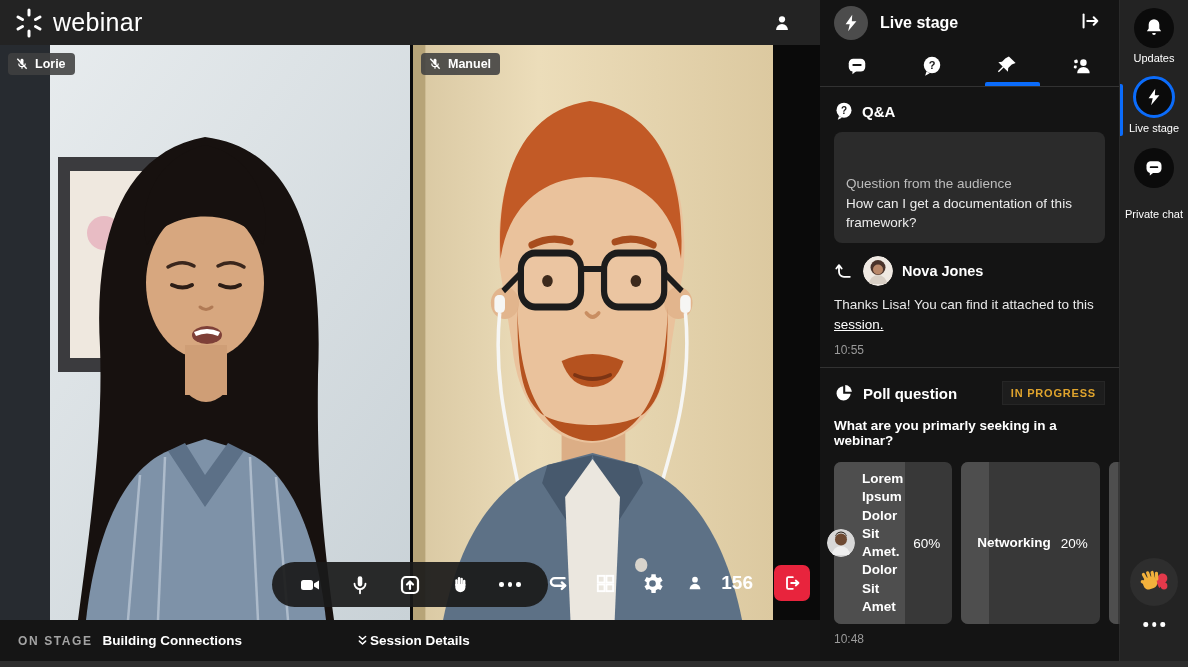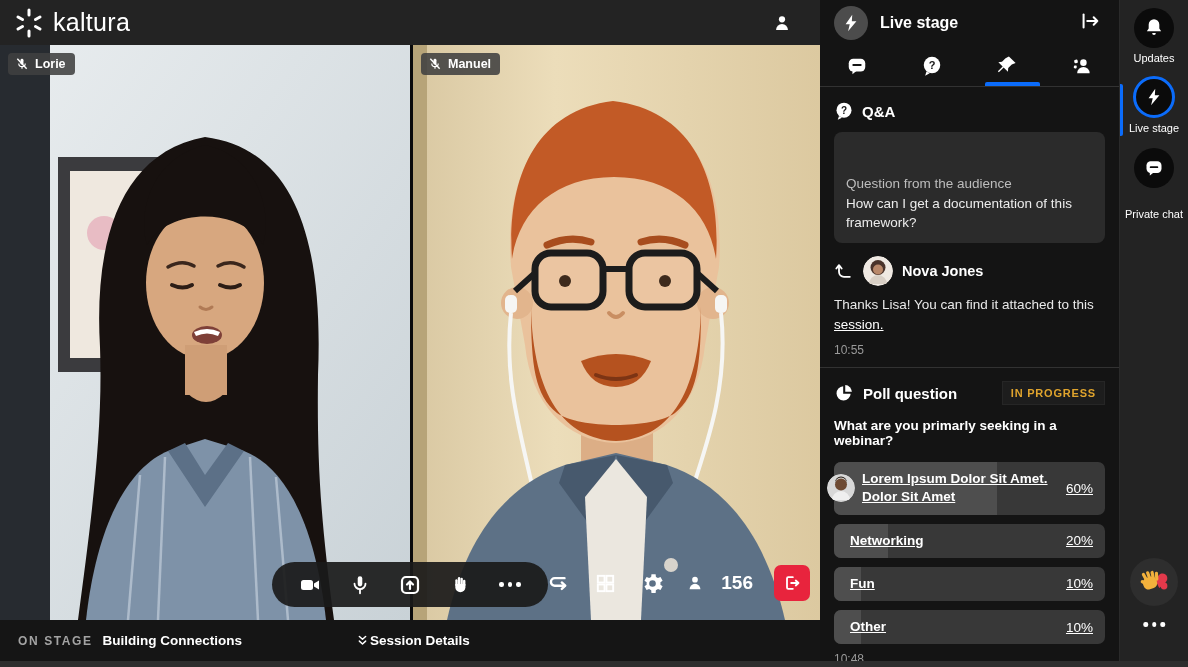--- a/index.html
+++ b/index.html
@@ -11,21 +11,21 @@
   .main-col { position:absolute; left:0; top:0; width:820px; height:661px; }
   .topbar { position:absolute; left:0; top:0; width:820px; height:45px; background:#232323;
             display:flex; align-items:center; padding:0 14px; }
   .brand { display:flex; align-items:center; gap:9px; }
   .brand-text { font-size:25px; font-weight:500; letter-spacing:.3px; color:#fff; }
   .topbar-right { margin-left:auto; display:flex; align-items:center; padding-right:8px; }
 
   .stage { position:absolute; left:0; top:45px; width:820px; height:575px; background:#0a0a0a; }
   .tile { position:absolute; top:0; height:575px; overflow:hidden; }
   .tile-left { left:0; width:410px; }
-  .tile-right { left:413px; width:407px; }
+  .tile-right { left:413px; width:360px; }
   .tile svg.art { display:block; width:100%; height:100%; }
 
   .tile-badge { position:absolute; left:8px; top:8px; display:flex; align-items:center; gap:6px;
                 background:rgba(64,64,64,.88); border-radius:4px; padding:4px 9px 4px 7px; }
   .tile-badge span { font-size:12.5px; font-weight:700; color:#fff; }
 
   
   .controls-pill { position:absolute; left:50%; transform:translateX(-50%); bottom:13px;
                    height:45px; background:rgba(26,26,26,.92); border-radius:24px;
                    display:flex; align-items:center; gap:10px; padding:0 18px; }
@@ -68,21 +68,21 @@
   .reply-author { font-size:14.5px; font-weight:700; color:#fff; }
   .qa-reply-text { font-size:13.5px; line-height:1.5; color:#e9e9e9; }
   .qa-link { color:#fff; text-decoration:underline; cursor:pointer; }
   .timestamp { font-size:12px; color:#9a9a9a; margin-top:8px; }
 
   .poll-section { padding:13px 14px 0 14px; }
   .poll-head { display:flex; align-items:center; gap:9px; }
   .poll-badge { margin-left:auto; background:#1d1d1d; border:1px solid #262626; border-radius:0;
                 color:#e0a42d; font-size:11px; font-weight:700; letter-spacing:.8px; padding:5px 8px; }
   .poll-question { font-size:13.5px; font-weight:700; color:#fff; margin:13px 0 14px 0; }
-  .poll-options { display:flex; flex-direction:column; gap:9px;text-decoration:underline; }
+  .poll-options { display:flex; flex-direction:row; gap:9px; }
   .poll-option { position:relative; background:#383838; border-radius:7px; min-height:34px;
                  display:flex; align-items:center; overflow:visible; cursor:pointer; }
   .poll-fill { position:absolute; left:0; top:0; bottom:0; background:#4e4e4e; border-radius:7px 0 0 7px; }
   .poll-label { position:relative; font-size:13.5px; font-weight:700; color:#fff; padding:8px 10px 8px 16px; line-height:1.35; flex:1; }
   .poll-option.has-avatar .poll-label { padding-left:28px; }
   .poll-percent { position:relative; font-size:13.5px; color:#fff; padding-right:12px; white-space:nowrap; }
   .poll-avatar { position:absolute; left:-7px; top:50%; transform:translateY(-50%); width:28px; height:28px;
                  border-radius:50%; overflow:hidden; }
 
   
@@ -115,21 +115,21 @@
         <svg width="30" height="30" viewBox="0 0 30 30">
           <g stroke="#fff" stroke-width="3" stroke-linecap="round">
             <line x1="15" y1="2" x2="15" y2="7"></line>
             <line x1="15" y1="23" x2="15" y2="28"></line>
             <line x1="4" y1="9" x2="8.5" y2="11.5"></line>
             <line x1="21.5" y1="18.5" x2="26" y2="21"></line>
             <line x1="4" y1="21" x2="8.5" y2="18.5"></line>
             <line x1="21.5" y1="11.5" x2="26" y2="9"></line>
           </g>
         </svg>
-        <span class="brand-text">kaltura</span>
+        <span class="brand-text">webinar</span>
       </div>
       <div class="topbar-right">
         <button class="ctl-btn" style="width:32px;height:32px;">
           <svg width="22" height="22" viewBox="0 0 24 24">
             <circle cx="12" cy="8" r="3.4" fill="#fff"></circle>
             <path d="M5.5 19.5a6.5 6.5 0 0 1 13 0z" fill="#fff"></path>
           </svg>
         </button>
       </div>
     </header>

